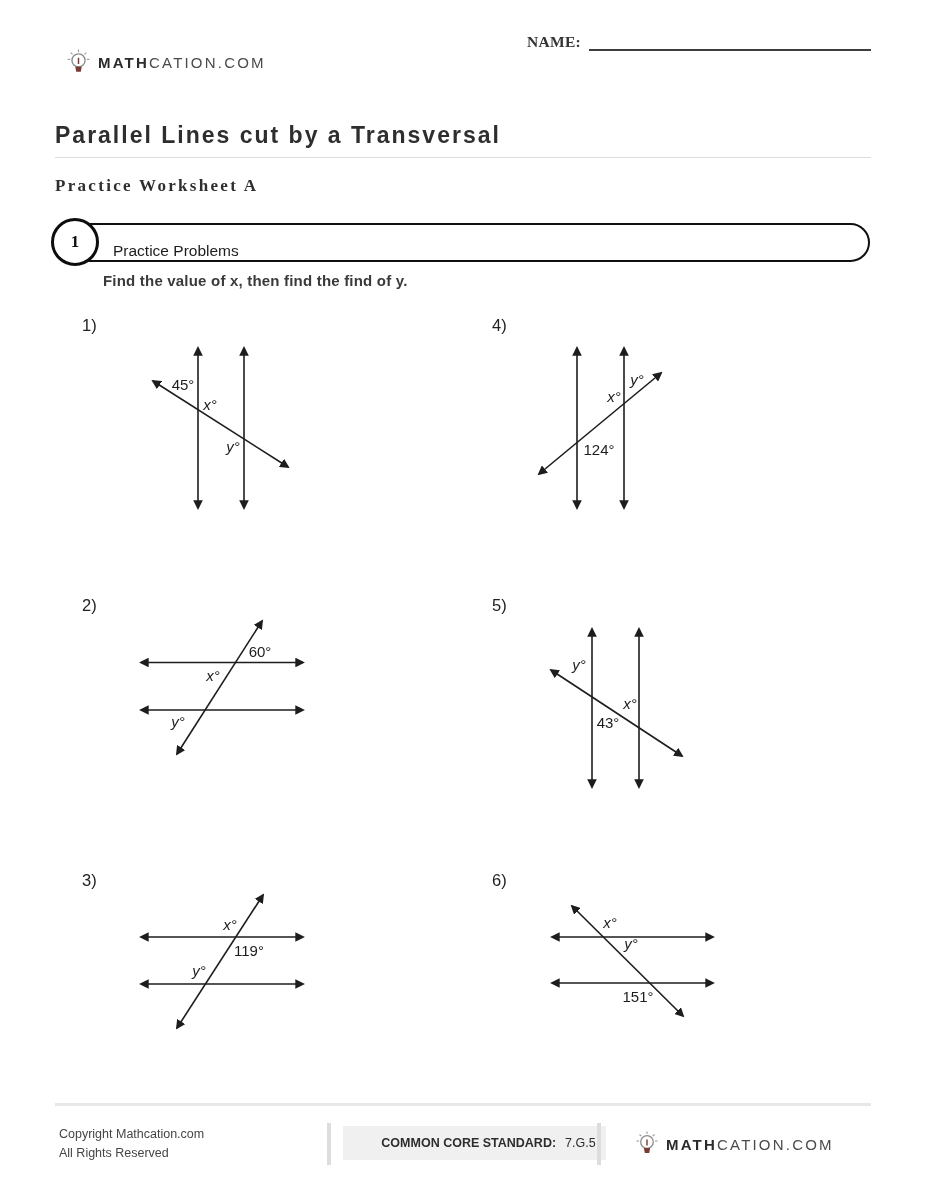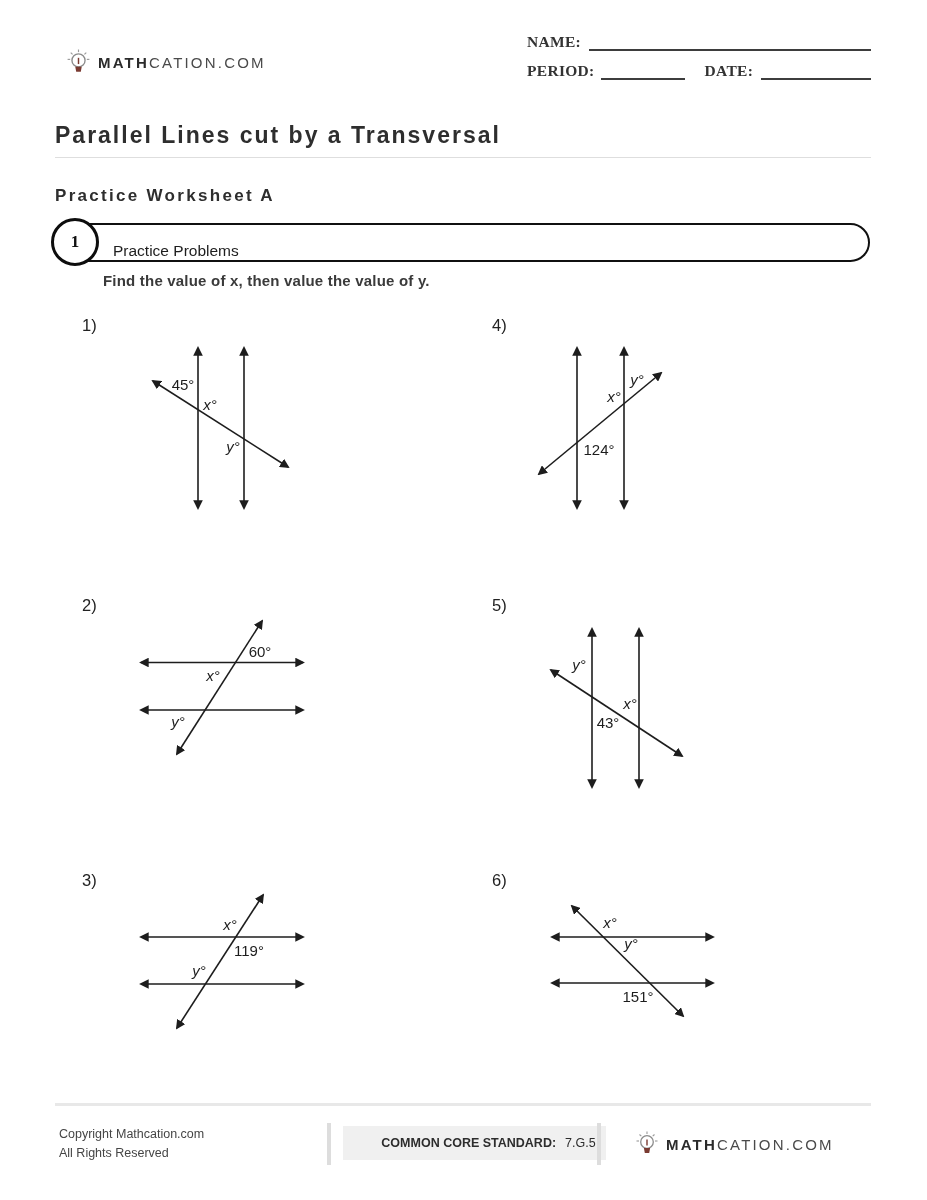--- a/index.html
+++ b/index.html
@@ -19,21 +19,21 @@
   .field-label { font-weight:700; font-size:15.5px; color:#333; letter-spacing:0.3px; white-space:nowrap; }
   .field-line { border-bottom:2px solid #3d3d3d; height:15px; }
   .name-line  { flex:1; margin-left:8px; }
   .period-line{ width:84px; margin-left:6px; }
   .date-label { margin-left:20px; }
   .date-line  { flex:1; margin-left:8px; }
 
   
   .page-title { position:absolute; left:55px; top:122px; font-size:23px; font-weight:700; letter-spacing:2px; color:#2e2e2e; }
   .title-rule { position:absolute; left:55px; top:157px; width:816px; height:1px; background:#dedede; }
-  .worksheet-subtitle { position:absolute; left:55px; top:186px; font-size:17px; font-weight:700; letter-spacing:2.3px; color:#2e2e2e; }
+  .worksheet-subtitle { position:absolute; left:55px; top:176px; font-size:17px; font-weight:700; letter-spacing:2.3px; color:#2e2e2e;font-family:Liberation Serif, serif; }
 
   
   .section-pill {
     position:absolute; left:63px; top:223px; width:807px; height:39px; box-sizing:border-box;
     border:2px solid #101010; border-radius:22px; background:#fff;
     display:flex; align-items:flex-end; padding-left:48px; font-size:15.5px; color:#1d1d1d;
   }
   .section-circle {
     position:absolute; left:51px; top:218px; width:48px; height:48px; box-sizing:border-box;
     border:3px solid #0d0d0d; border-radius:50%; background:#fff; z-index:2;
@@ -89,37 +89,31 @@
       <path d="M8.9,17 h6.2 l-0.9,5 h-4.4 Z" fill="#7a3b32"></path>
     </svg>
     <span class="brand-text"><span class="brand-bold">MATH</span><span>CATION.COM</span></span>
   </div>
 
   <div class="student-fields">
     <div class="field-row">
       <span class="field-label">NAME:</span>
       <span class="field-line name-line"></span>
     </div>
-    <div class="field-row">
-      <span class="field-label">PERIOD:</span>
-      <span class="field-line period-line"></span>
-      <span class="field-label date-label">DATE:</span>
-      <span class="field-line date-line"></span>
-    </div>
   </div>
 
   <div class="page-title">Parallel Lines cut by a Transversal</div>
   <div class="title-rule"></div>
   <div class="worksheet-subtitle">Practice Worksheet A</div>
 
   <div class="section-circle">1</div>
   <div class="section-pill">
     <span>Practice Problems</span>
   </div>
-  <div class="instruction">Find the value of x, then value the value of y.</div>
+  <div class="instruction">Find the value of x, then find the find of y.</div>
 
   <div class="problem p1">
     <span class="problem-number">1)</span>
     <svg class="diagram" width="260" height="230" viewBox="0 0 260 230">
       <defs>
         <marker id="arr1" viewBox="0 0 10 10" refX="8" refY="5" markerWidth="6" markerHeight="6" orient="auto-start-reverse">
           <path class="ah" d="M0,0 L10,5 L0,10 Z"></path>
         </marker>
       </defs>
       <line x1="128" y1="38" x2="128" y2="198" marker-start="url(#arr1)" marker-end="url(#arr1)"></line>

